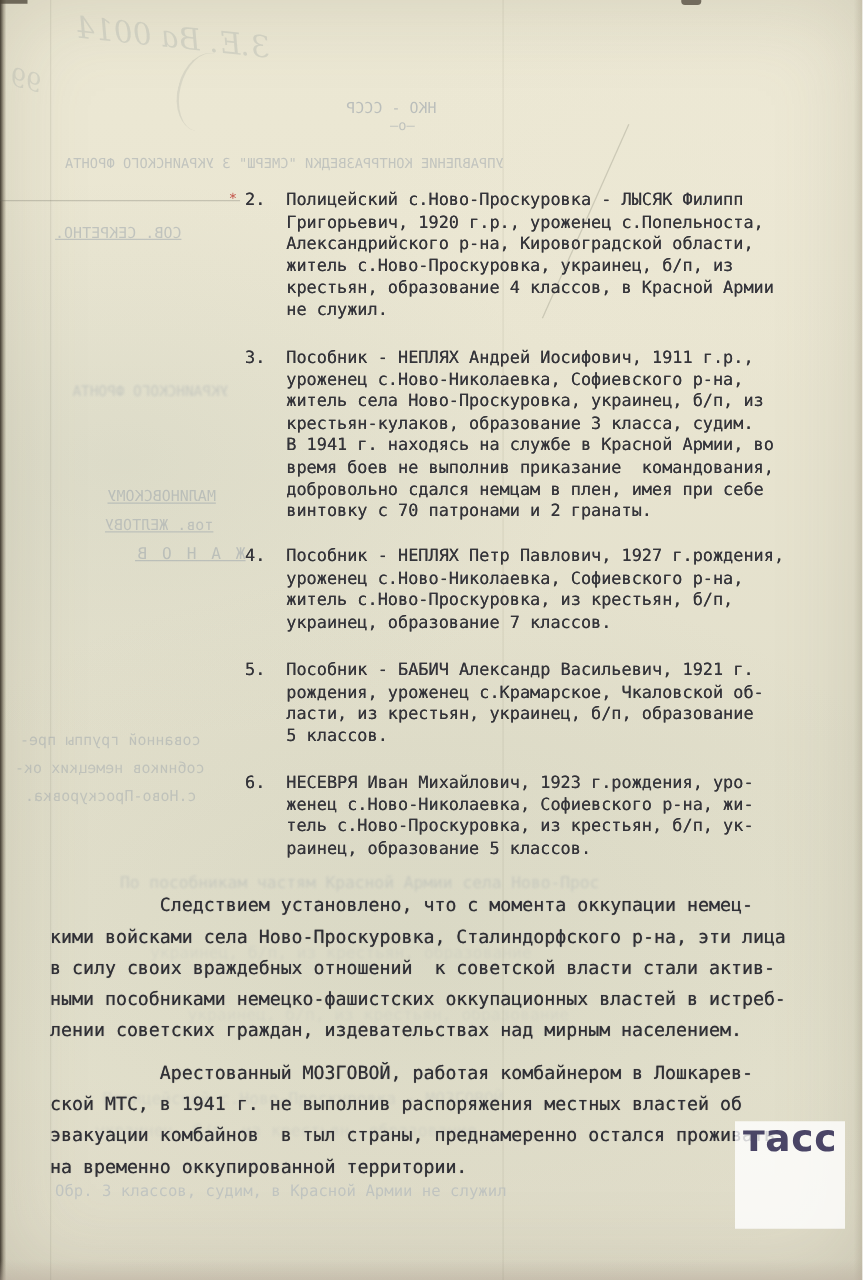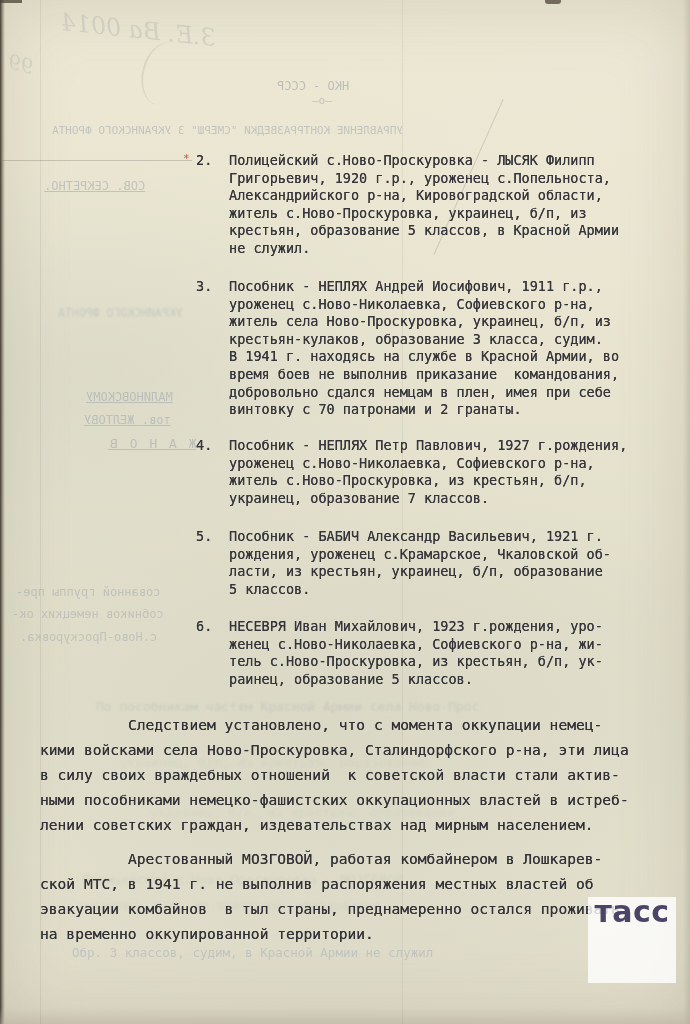--- a/index.html
+++ b/index.html
@@ -86,31 +86,31 @@
 
   <span class="ghost mirror" style="left:16px;top:585px;font-size:12px;opacity:.38;">сованной группы пре-</span>
   <span class="ghost mirror" style="left:12px;top:607px;font-size:12px;opacity:.36;">собников немецких ок-</span>
   <span class="ghost mirror" style="left:20px;top:630px;font-size:12px;opacity:.36;">с.Ново-Проскуровка.</span>
 
   <span class="ghost blurry" style="left:96px;top:699px;font-size:13px;opacity:.26;">По пособникам частям Красной Армии села Ново-Прос</span>
   <span class="ghost blurry" style="left:120px;top:755px;font-size:13px;opacity:.10;">украинец, б/п, из крестьян, образование</span>
   <span class="ghost blurry" style="left:150px;top:805px;font-size:13px;opacity:.09;">украинец, б/п, из крестьян, образование</span>
   <span class="ghost blurry" style="left:82px;top:872px;font-size:13px;opacity:.14;">Полицейский с.Ново-Проскуровка - МОЗГОВОЙ</span>
   <span class="ghost blurry" style="left:76px;top:898px;font-size:13px;opacity:.12;">украинец, б/п, из крестьян, образование</span>
-  <span class="ghost" style="left:72px;top:945px;font-size:12.5px;opacity:.30;color:#7d90b0;">Обр. 3 классов, судим, в Красной Армии не служил</span>
+  <span class="ghost" style="left:44px;top:945px;font-size:12.5px;opacity:.30;color:#7d90b0;">Обр. 3 классов, судим, в Красной Армии не служил</span>
 
   <span class="red-mark">*</span>
 
   <div class="item" style="top:152px;">
     <span class="num">2.</span>
     <span class="txt">Полицейский с.Ново-Проскуровка - ЛЫСЯК Филипп
 Григорьевич, 1920 г.р., уроженец с.Попельноста,
 Александрийского р-на, Кировоградской области,
 житель с.Ново-Проскуровка, украинец, б/п, из
-крестьян, образование 5 классов, в Красной Армии
+крестьян, образование 4 классов, в Красной Армии
 не служил.</span>
   </div>
   <div class="item" style="top:278px;">
     <span class="num">3.</span>
     <span class="txt">Пособник - НЕПЛЯХ Андрей Иосифович, 1911 г.р.,
 уроженец с.Ново-Николаевка, Софиевского р-на,
 житель села Ново-Проскуровка, украинец, б/п, из
 крестьян-кулаков, образование 3 класса, судим.
 В 1941 г. находясь на службе в Красной Армии, во
 время боев не выполнив приказание  командования,

